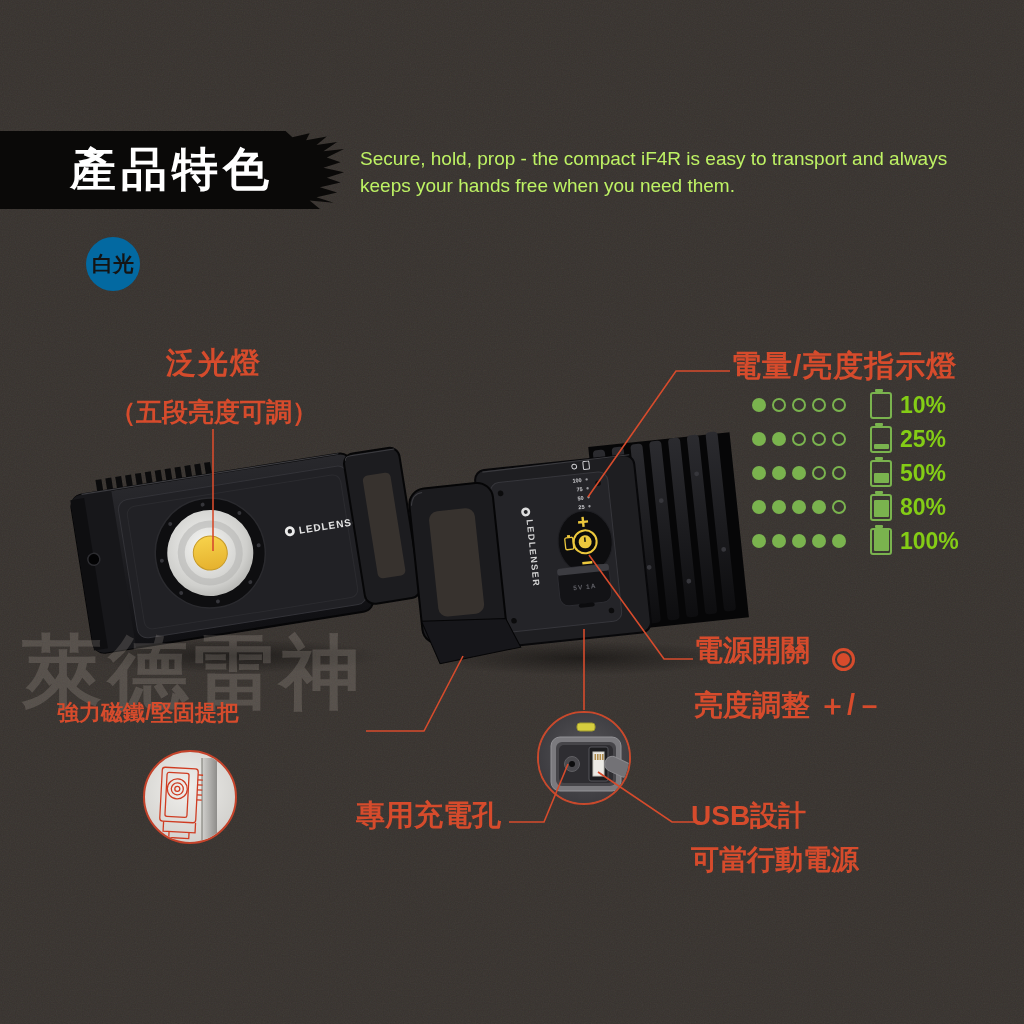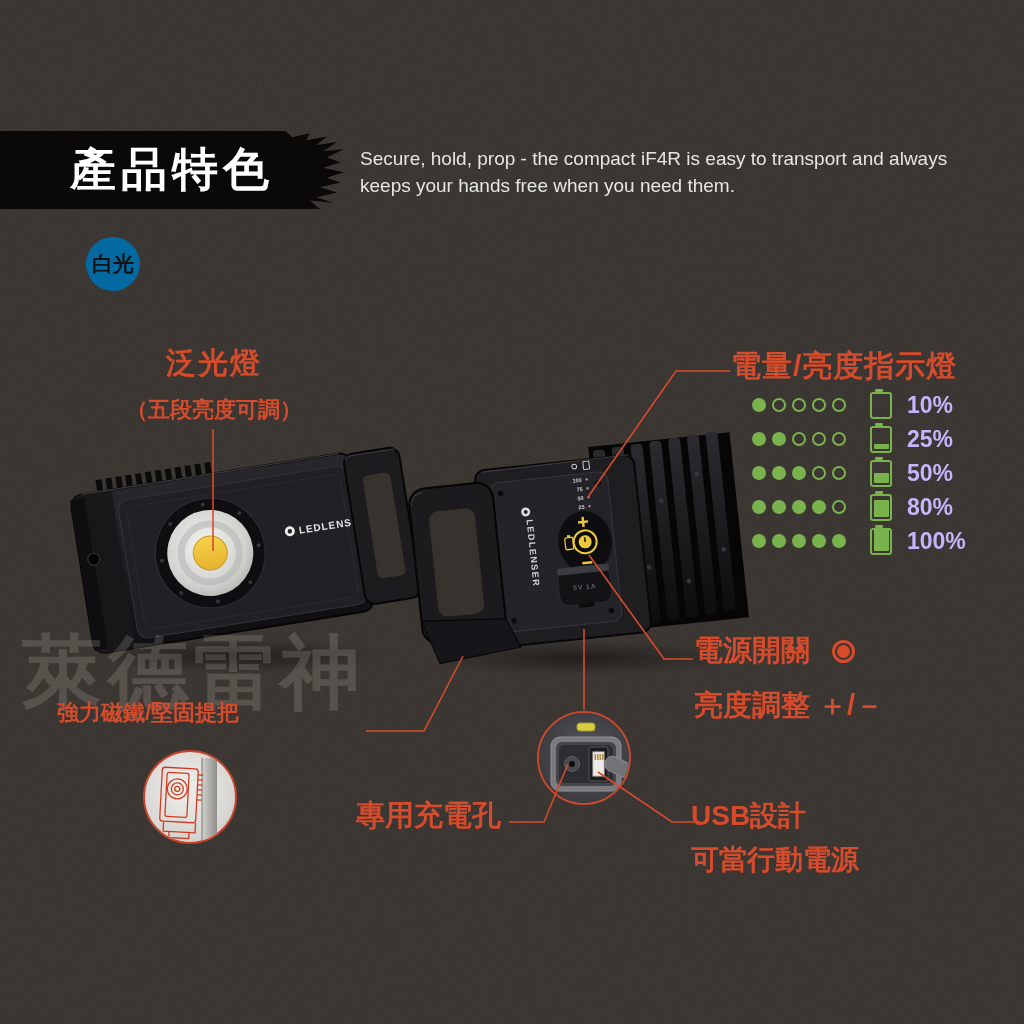--- a/index.html
+++ b/index.html
@@ -5,50 +5,50 @@
   html,body{margin:0;padding:0;background:#1c1a18;}
   .canvas{position:relative;width:1024px;height:1024px;background:#37322e;overflow:hidden;
           font-family:"Liberation Sans",sans-serif;}
   .noise{position:absolute;inset:0;z-index:1;pointer-events:none;}
 
   
   .banner{position:absolute;left:0;top:131px;width:344px;height:78px;background:#0a0908;z-index:5;
           display:flex;align-items:center;padding-left:70px;box-sizing:border-box;
           clip-path:polygon(0 0,83% 0,85% 8%,90% 3%,89% 12%,95% 7%,92% 18%,98% 14%,94% 26%,100% 23%,95% 34%,99% 40%,94% 47%,100% 53%,95% 60%,99% 66%,93% 72%,98% 79%,92% 85%,97% 92%,90% 89%,93% 100%,0 100%);}
   .banner-title{font-size:46px;font-weight:900;color:#ffffff;letter-spacing:5px;}
-  .subtitle{position:absolute;left:360px;top:145px;z-index:5;color:#e5e5e5;font-size:19px;line-height:27px;}
+  .subtitle{position:absolute;left:360px;top:145px;z-index:5;color:#bef264;font-size:19px;line-height:27px;}
   .badge-circle{position:absolute;left:86px;top:237px;width:54px;height:54px;border-radius:50%;background:#0369a1;
           display:flex;align-items:center;justify-content:center;font-size:21px;font-weight:700;color:#141414;z-index:6;}
 
   
   .label{position:absolute;color:#d64b2c;font-weight:700;z-index:30;white-space:nowrap;}
   .flood{left:94px;top:343px;width:240px;text-align:center;}
   .flood-title{font-size:30px;margin-bottom:11px;letter-spacing:2px;}
-  .flood-note{font-size:22px;}
+  .flood-note{font-size:26px;}
   .bat-title{left:731px;top:346px;font-size:30px;letter-spacing:1px;}
   .power-block{left:694px;top:631px;}
-  .power-line{display:flex;align-items:center;font-size:29px;gap:22px;}
+  .power-line{display:flex;align-items:flex-end;font-size:29px;gap:22px;}
   .power-dot{width:17px;height:17px;border:3px solid #d64b2c;border-radius:50%;
              display:flex;align-items:center;justify-content:center;}
   .power-dot-core{width:13px;height:13px;background:#d64b2c;border-radius:50%;}
   .power-line2{margin-top:15px;font-size:29px;}
   .magnet-label{left:57px;top:698px;font-size:22px;}
   .charge-label{left:356px;top:796px;font-size:29px;}
   .usb-block{left:691px;top:794px;font-size:28px;line-height:44px;}
 
   
   .battery-table{position:absolute;left:752px;top:388px;z-index:30;}
   .bat-row{display:flex;align-items:center;height:34px;}
   .dots{display:flex;gap:6px;width:112px;}
   .dot{width:14px;height:14px;border-radius:50%;border:2.5px solid #7ab34e;box-sizing:border-box;}
   .dot.filled{background:#7ab34e;border:none;}
   .bat-icon{position:relative;width:18px;height:23px;border:2px solid #7ab34e;border-radius:3px;margin-left:6px;}
   .bat-icon::before{content:"";position:absolute;top:-5px;left:3px;width:8px;height:3px;background:#7ab34e;border-radius:1px;}
   .bat-fill{position:absolute;left:1.5px;right:1.5px;bottom:1.5px;background:#7ab34e;border-radius:1px;}
-  .bat-pct{margin-left:15px;font-size:23px;font-weight:700;color:#c4b5fd;}
+  .bat-pct{margin-left:8px;font-size:23px;font-weight:700;color:#84cc16;}
 
   
   .watermark{position:absolute;left:22px;top:620px;font-size:80px;font-weight:700;
              color:rgba(216,206,192,0.18);letter-spacing:6px;z-index:15;white-space:nowrap;}
 
   
   .product{position:absolute;z-index:10;}
   .shadow{position:absolute;z-index:9;background:radial-gradient(ellipse,rgba(0,0,0,.45),transparent 68%);}
   .leader{position:absolute;inset:0;z-index:40;pointer-events:none;}
   .photo-circle{position:absolute;border-radius:50%;z-index:35;overflow:hidden;box-sizing:border-box;}

